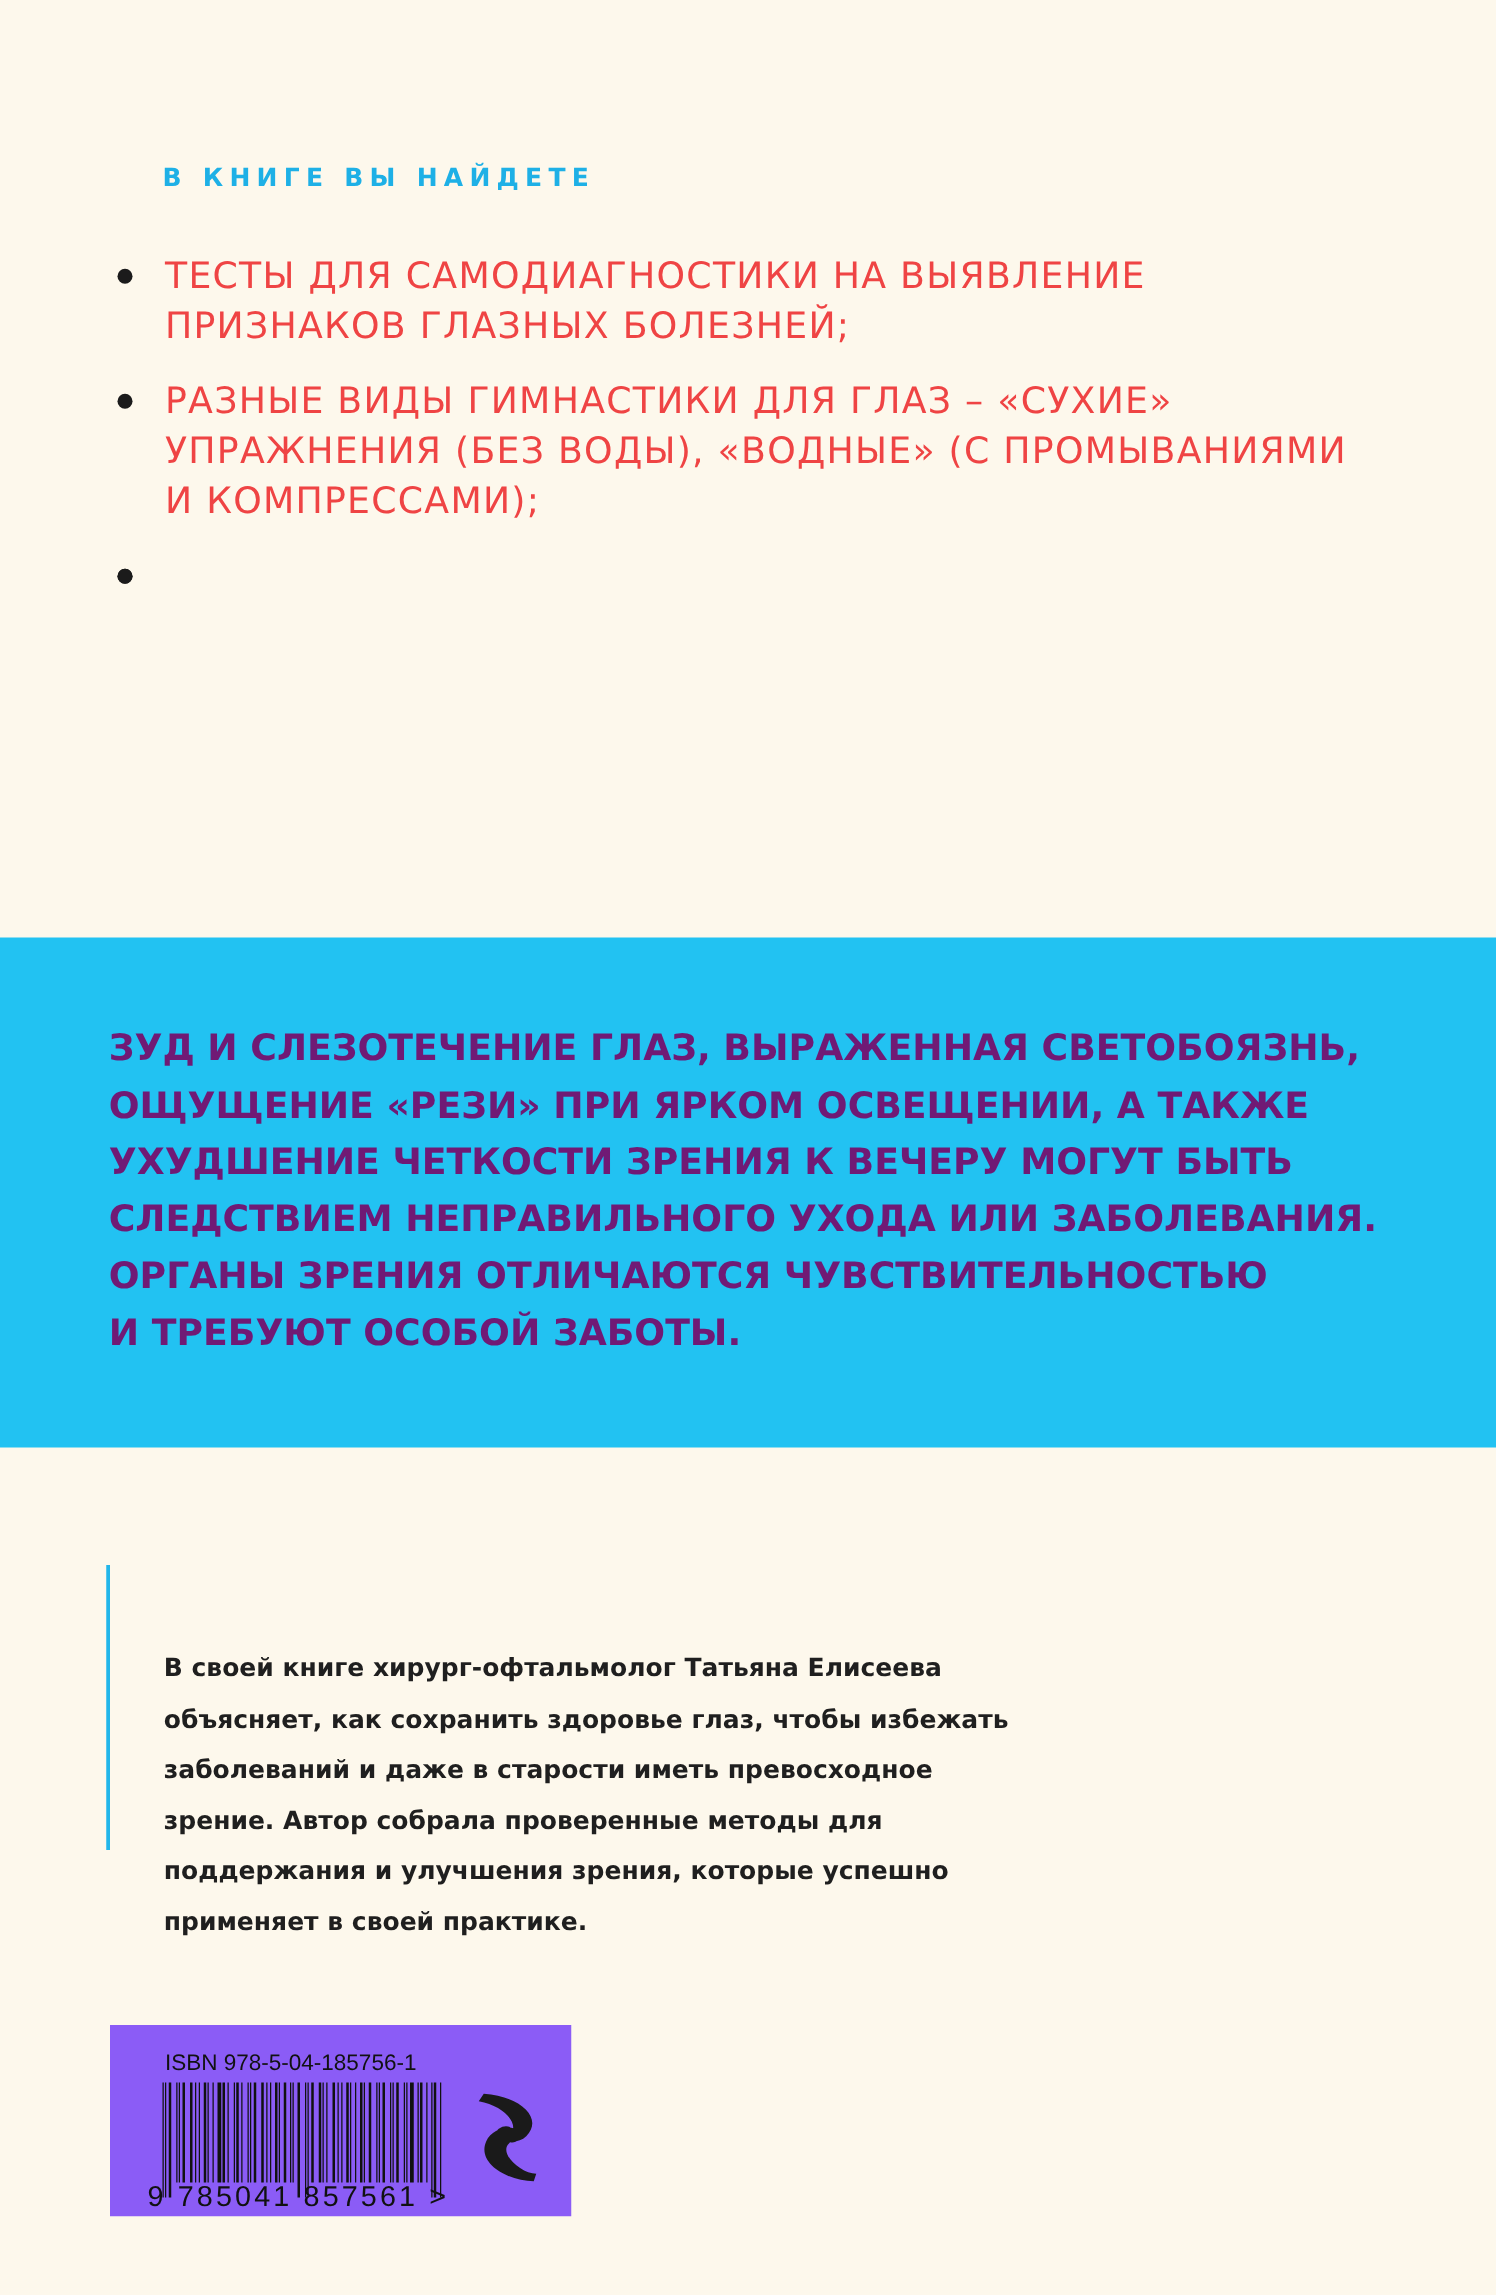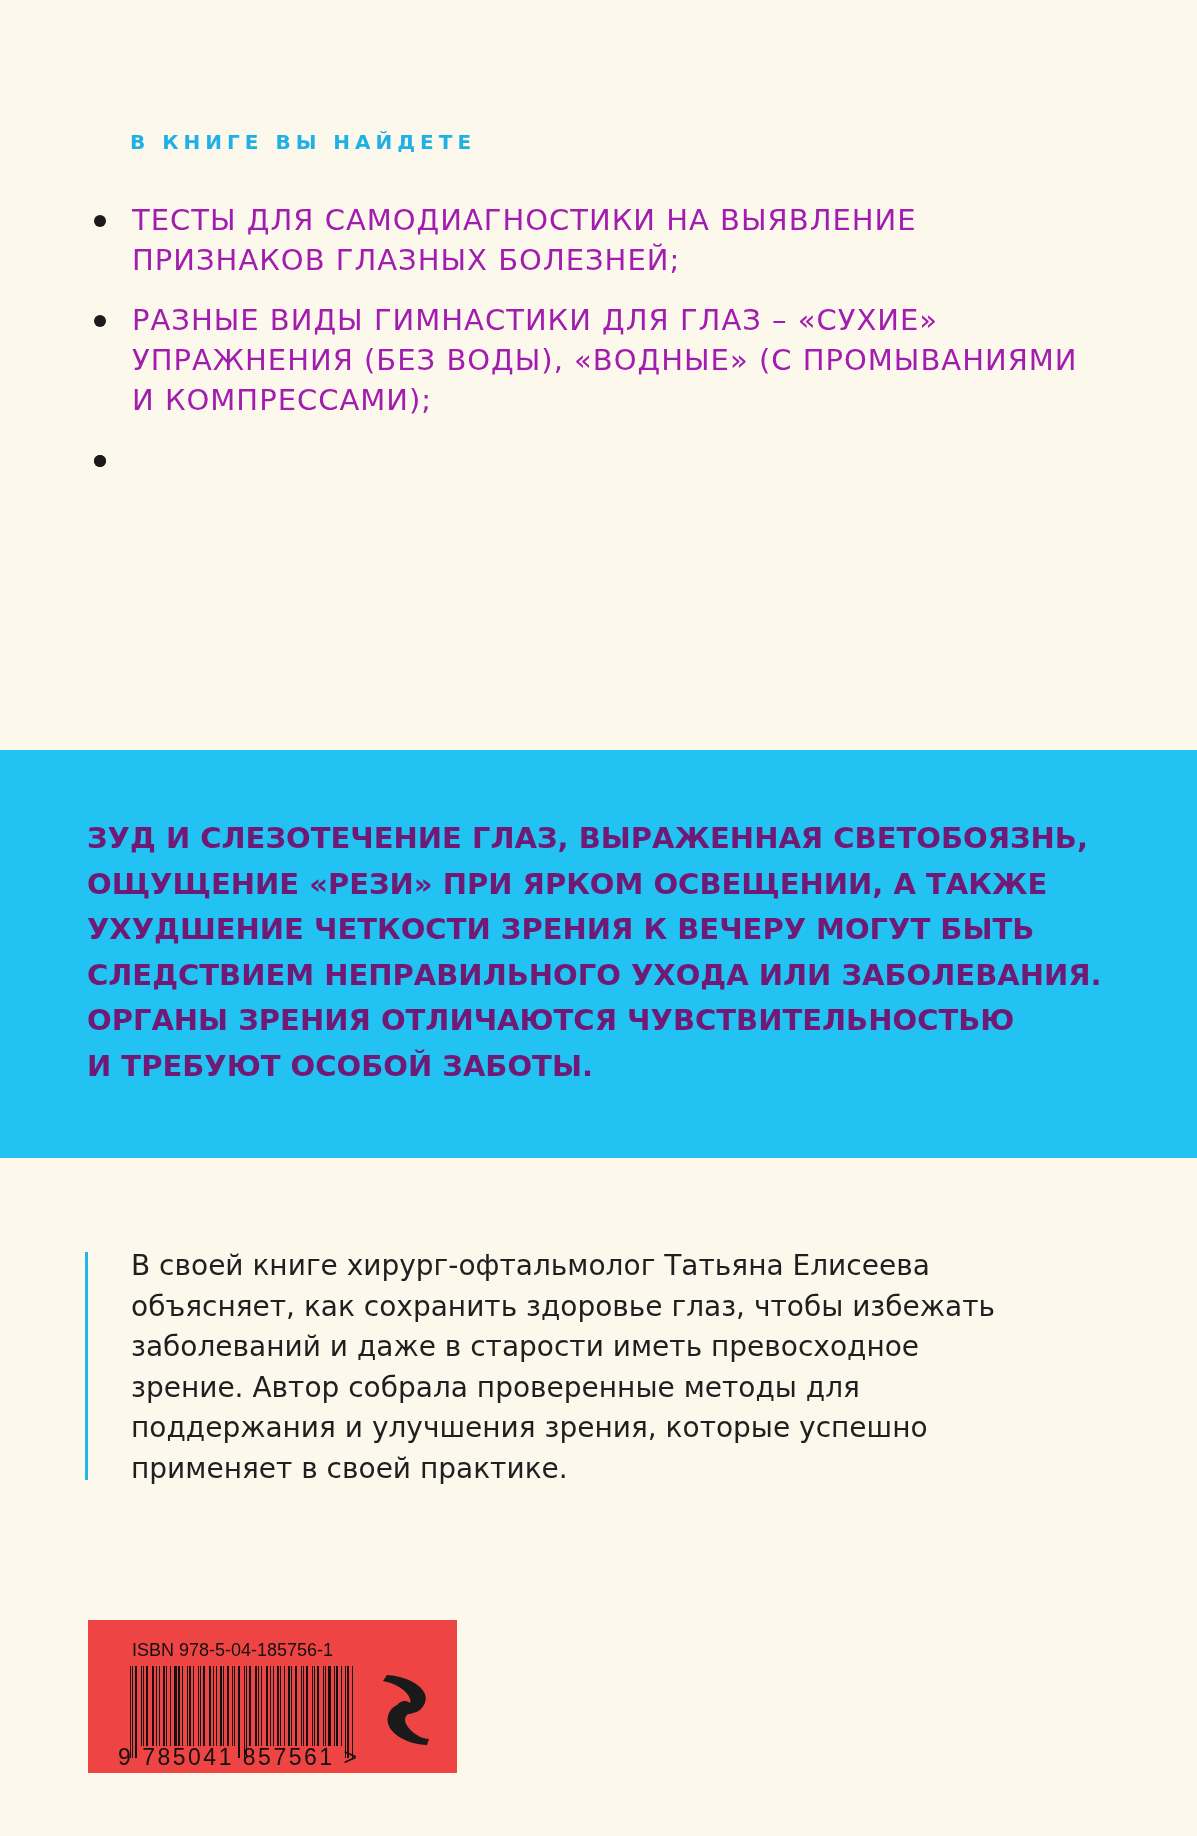--- a/index.html
+++ b/index.html
@@ -18,21 +18,21 @@
     letter-spacing: 5px; color: #1eb0e6;
   }
   .features {
     position: absolute; left: 90px; top: 200px; width: 1040px;
     margin: 0; padding: 0; list-style: none;
   }
   .features li {
     position: relative; padding-left: 42px;
     font-size: 29px; line-height: 40px;
     letter-spacing: 1px; margin-bottom: 20px;
-    color: #a21caf; white-space: pre-line;
+    color: #ef4444; white-space: pre-line;
   }
   .features li .bullet {
     position: absolute; left: 4px; top: 15px;
     width: 12px; height: 12px; border-radius: 50%;
     background: #1b1b1b;
   }
   .band {
     position: absolute; left: 0; top: 750px;
     width: 1197px; height: 408px;
     background: #22c2f2;
@@ -41,27 +41,28 @@
     position: absolute; left: 87px; top: 66px; width: 1060px;
     font-family: "DejaVu Sans", sans-serif;
     font-weight: bold; font-size: 29px; line-height: 45.5px;
     color: #701a75; white-space: pre-line;
   }
   .quote-bar {
     position: absolute; left: 85px; top: 1252px;
     width: 3px; height: 228px; background: #22b6ea;
   }
   .desc {
-    position: absolute; left: 131px; top: 1246px; width: 960px;
-    font-size: 28px; line-height: 40.5px; color: #1f1f1f;
+    position: absolute; left: 131px; top: 1314px; width: 960px;
+    font-size: 20px; line-height: 40.5px; color: #1f1f1f;
     white-space: pre-line;
+    font-weight: bold;
   }
   .barcode-box {
     position: absolute; left: 88px; top: 1620px;
-    width: 369px; height: 153px; background: #ef4444;
+    width: 369px; height: 153px; background: #8b5cf6;
   }
   .isbn {
     position: absolute; left: 44px; top: 20px;
     font-family: "Liberation Sans", sans-serif; font-size: 18px; color: #111;
   }
   .bars {
     position: absolute; left: 42px; top: 46px;
     width: 226px; height: 84px;
     display: flex; align-items: flex-start;
   }

